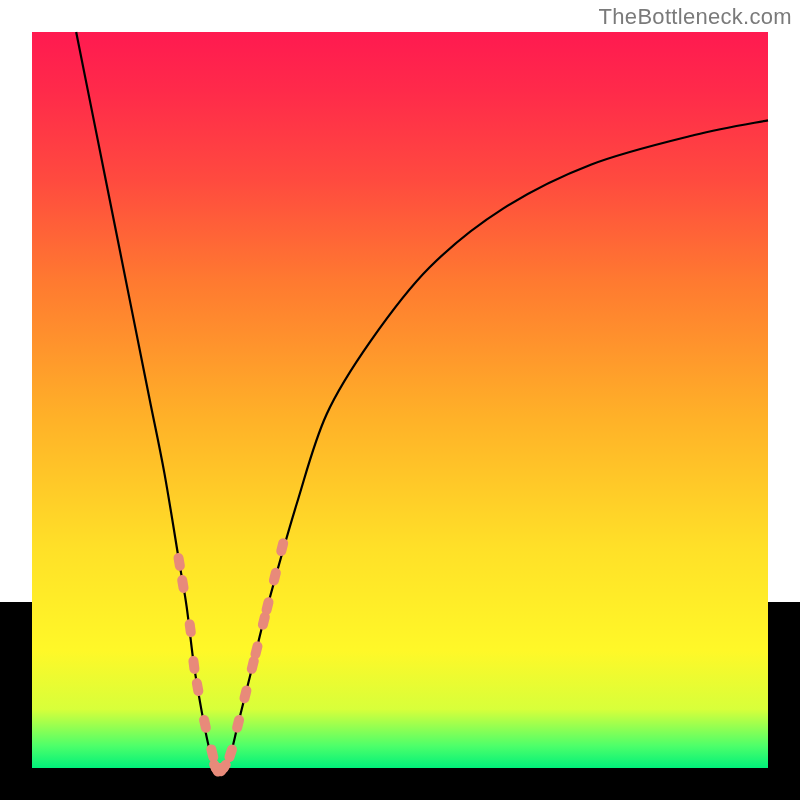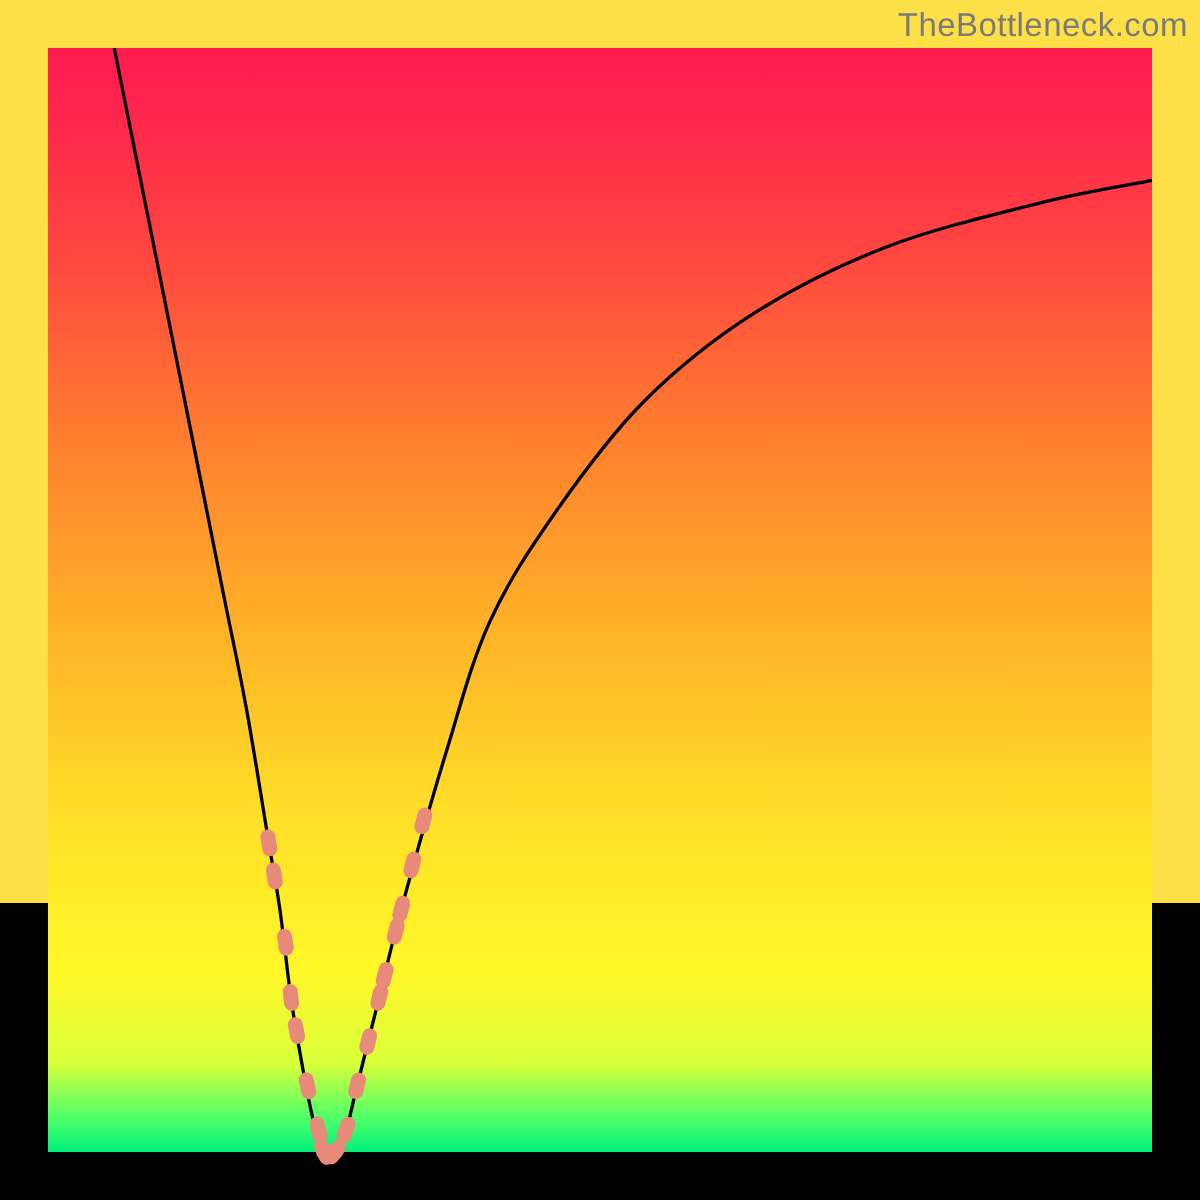--- a/index.html
+++ b/index.html
@@ -8,21 +8,21 @@
     width: 800px;
     height: 800px;
     overflow: hidden;
     background: #000;
     font-family: Arial, Helvetica, sans-serif;
   }
   .frame {
     position: relative;
     width: 800px;
     height: 602px;
-    background: #fde047;
+    background: #ffffff;
     text-align: right;
   }
   .plot {
     position: absolute;
     left: 32px;
     top: 32px;
     width: 736px;
     height: 736px;
     background: linear-gradient(to bottom,
       #ff1a50 0%,

